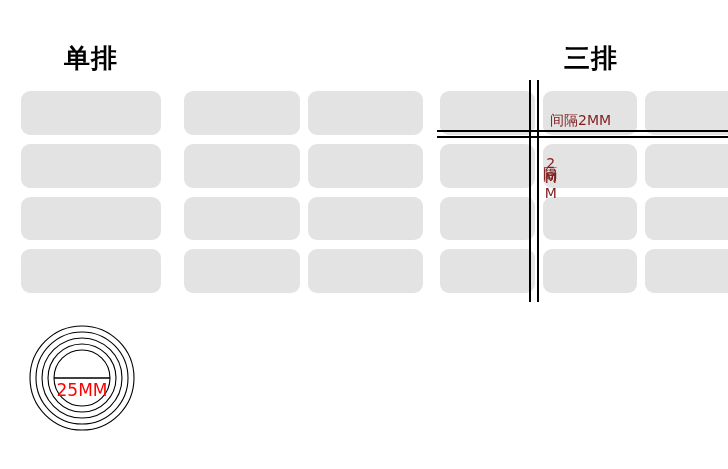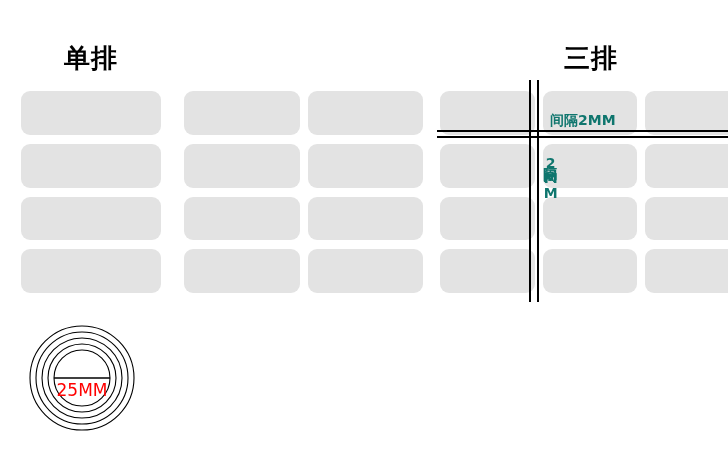--- a/index.html
+++ b/index.html
@@ -83,24 +83,23 @@
   }
   #gap-line-v-left  { left: 513px; top: 49px;  height: 222px; }
   #gap-line-v-right { left: 521px; top: 49px;  height: 222px; }
   #gap-line-h-top   { left: 421px; top: 99px;  width: 307px; }
   #gap-line-h-bottom{ left: 421px; top: 105px; width: 307px; }
 
   
   .gap-label {
     position: absolute;
     font-size: 14px;
-    color: #0f766e;
+    color: #7f1d1d;
     white-space: nowrap;
     line-height: 1.05;
-    font-weight: bold;
   }
   #gap-label-horizontal {
     left: 534px;
     top: 82px;
   }
   #gap-label-vertical {
     left: 527px;
     top: 126px;
     writing-mode: vertical-rl;
     text-orientation: upright;

